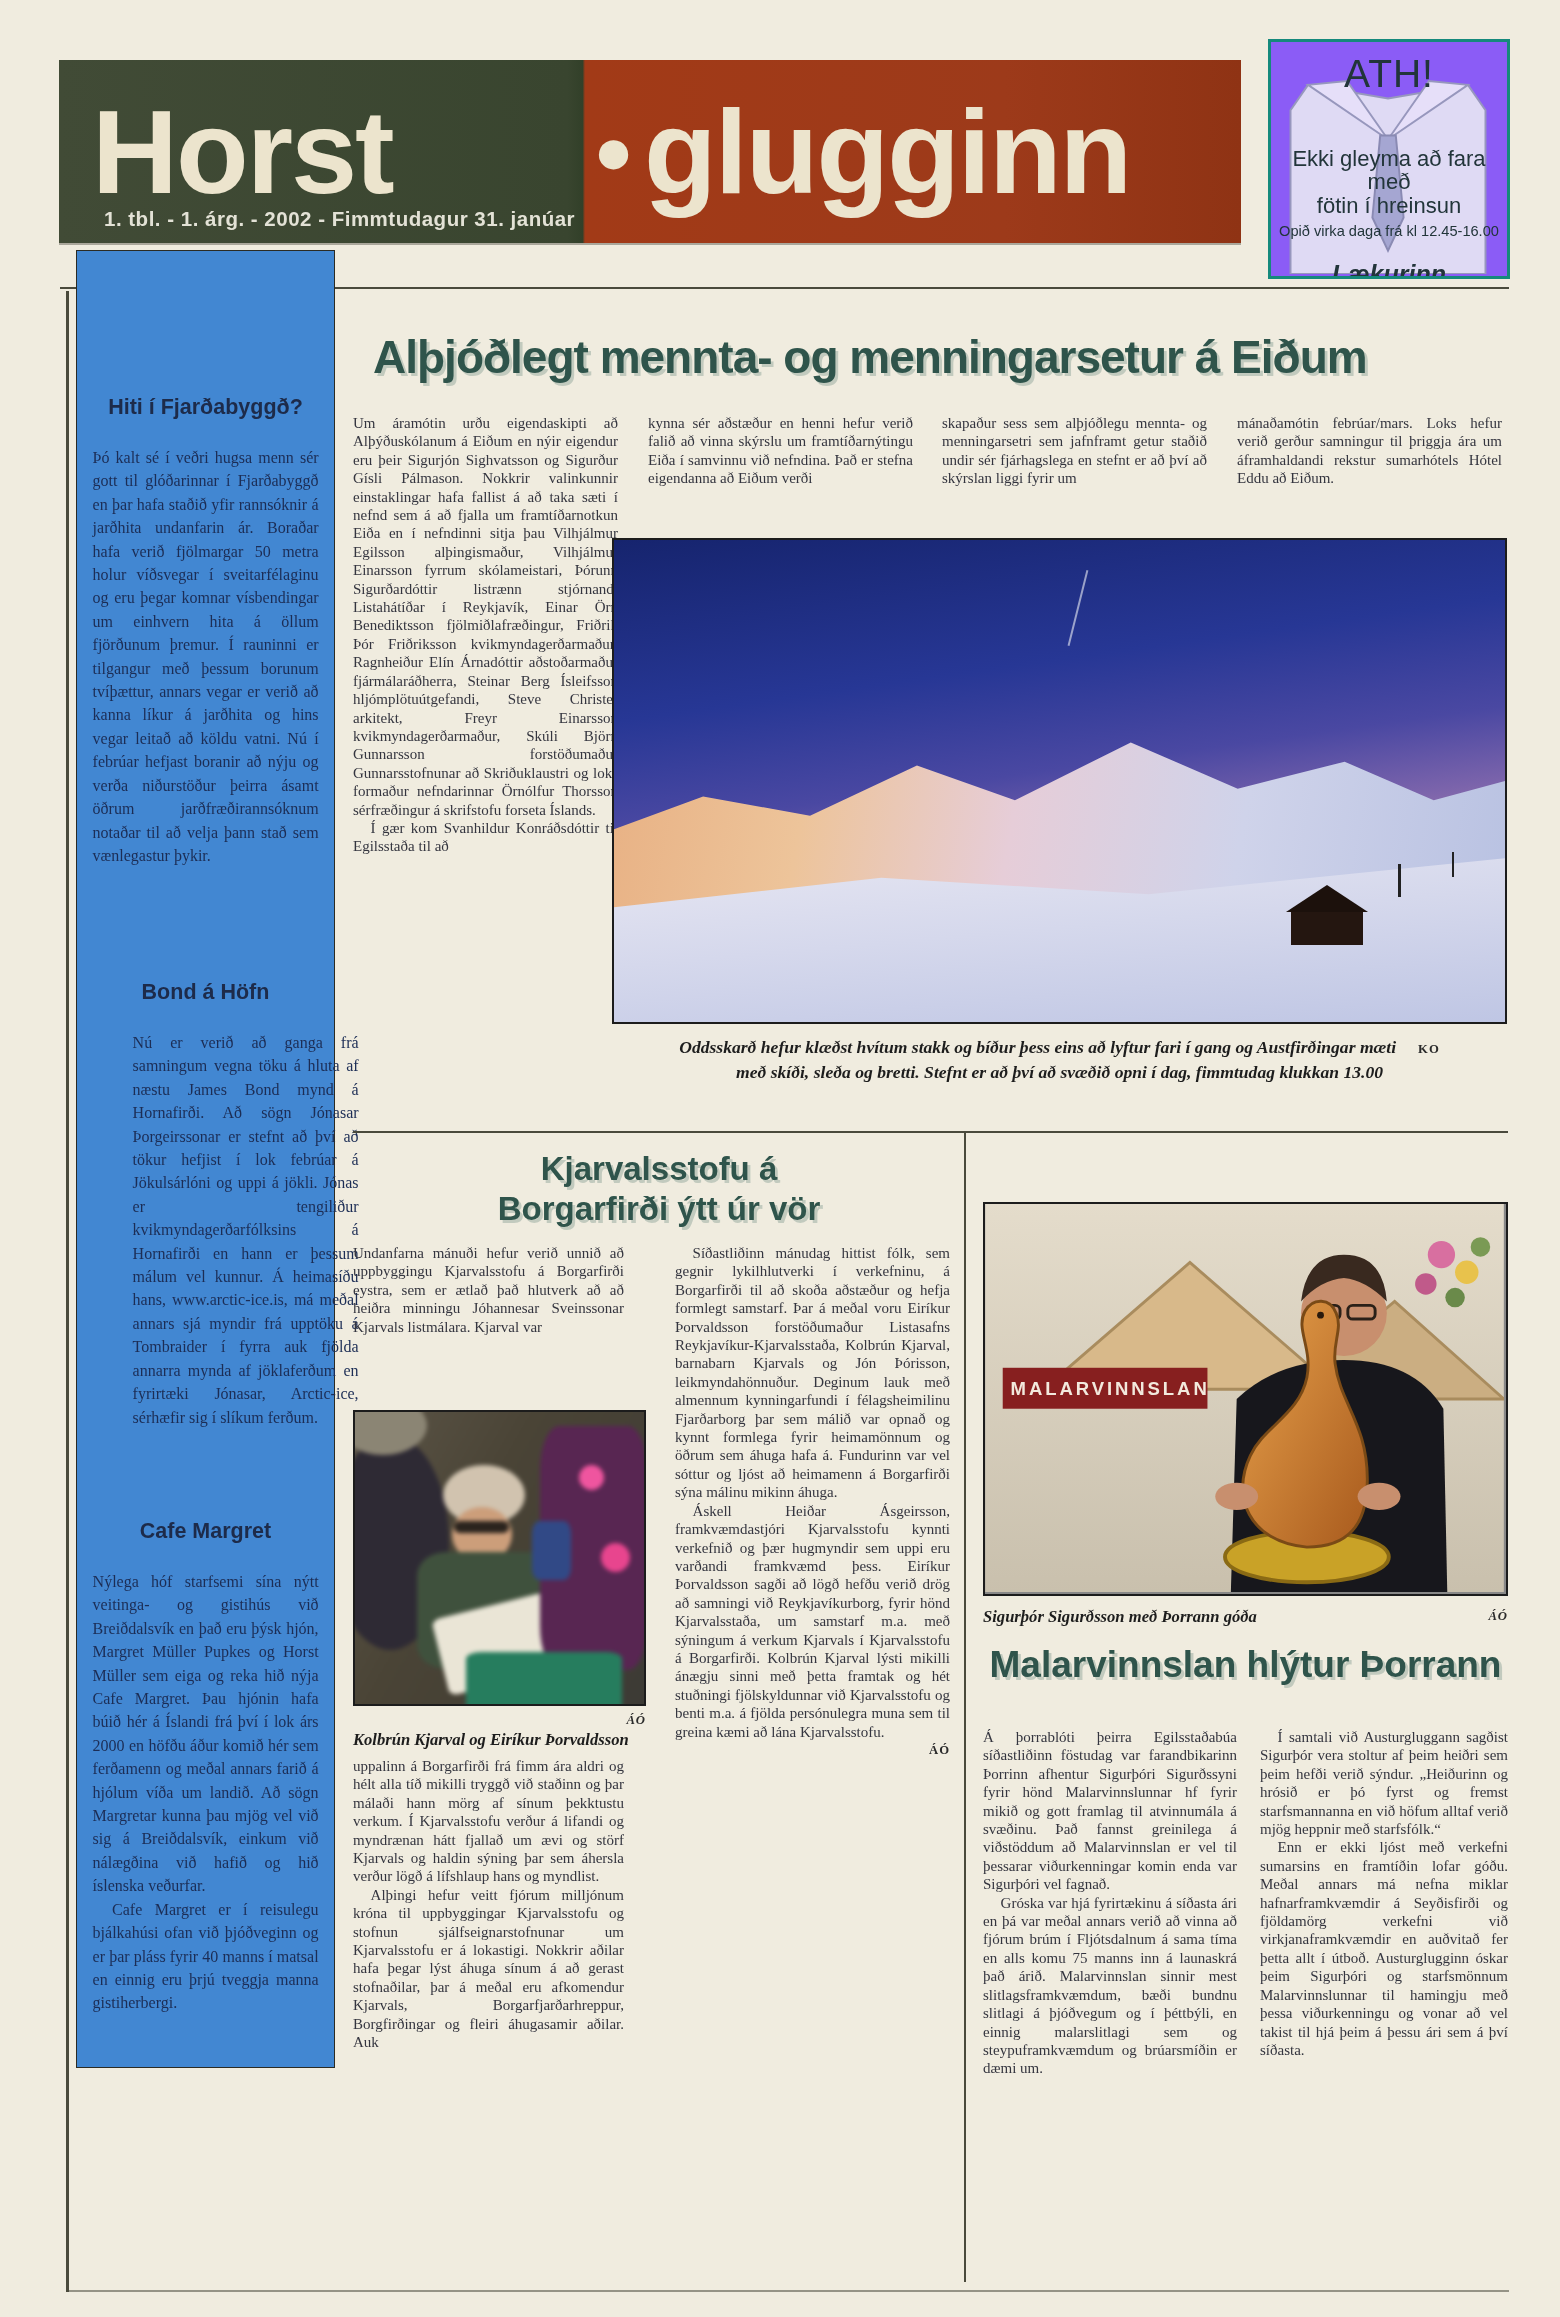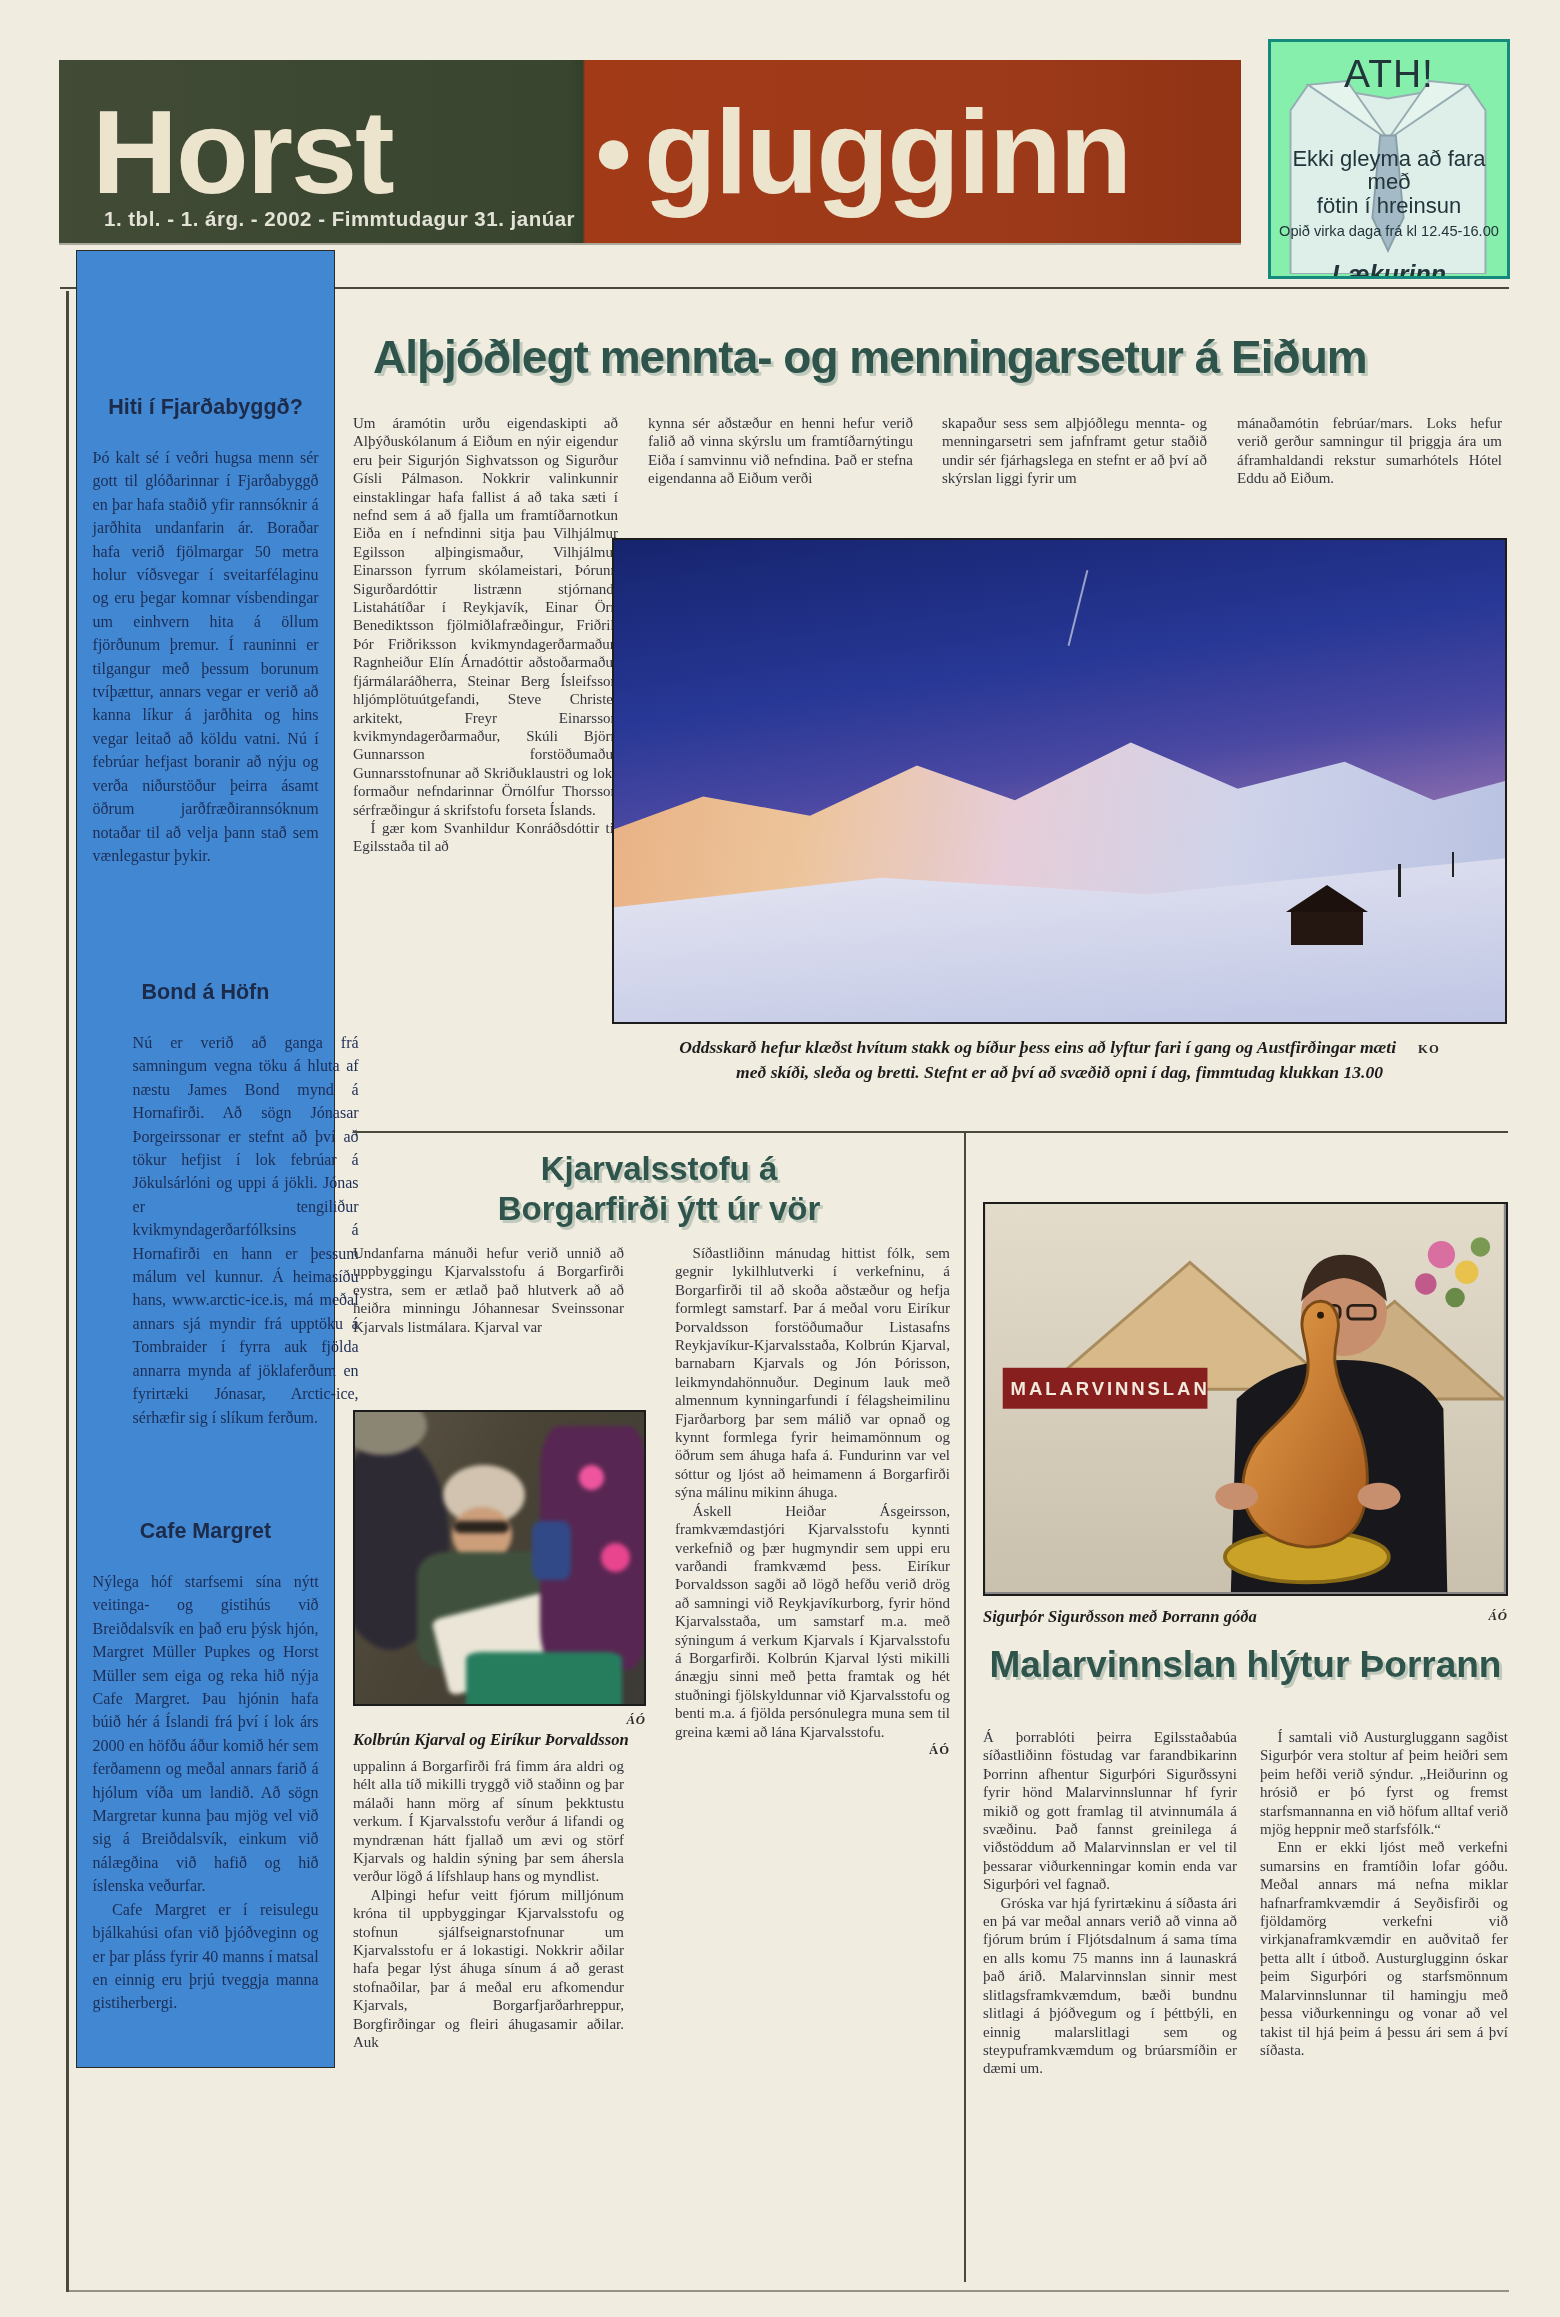--- a/index.html
+++ b/index.html
@@ -14,21 +14,21 @@
   .mast-title{color:#ece4cd;font-family:"Liberation Sans",sans-serif;font-weight:600;
     font-size:119px;line-height:183px;white-space:nowrap;letter-spacing:-2px;}
   .mast-dot{font-size:68px;line-height:183px;color:#ece4cd;}
   .mast-date{left:45px;bottom:11.7px;color:#e3e2d6;font-family:"Liberation Sans",sans-serif;
     font-weight:bold;font-size:20.5px;letter-spacing:0.5px;}
 
   
   .rule{background:#4a4a3c;}
 
   
-  .adbox{left:1268px;top:39px;width:242px;height:240px;background:#86efac;
+  .adbox{left:1268px;top:39px;width:242px;height:240px;background:#8b5cf6;
     border:3.9px solid #15897c;box-sizing:border-box;overflow:hidden;
     font-family:"Liberation Sans",sans-serif;color:#22353a;text-align:center;}
   .ad-heading{margin-top:9.8px;font-size:39px;font-weight:500;letter-spacing:1px;position:relative;z-index:2;}
   .ad-line{font-size:22px;line-height:23.4px;margin-top:51px;position:relative;z-index:2;text-align:center;}
   .ad-hours{font-size:14.6px;margin-top:5.9px;position:relative;z-index:2;}
   .ad-biz{font-size:25px;font-weight:bold;font-style:italic;margin-top:21px;position:relative;z-index:2;}
   .ad-addr{font-size:18.5px;font-weight:bold;font-style:italic;margin-top:2px;position:relative;z-index:2;}
   .ad-shirt{position:absolute;left:0;top:0;z-index:1;opacity:.85;}
 
   

